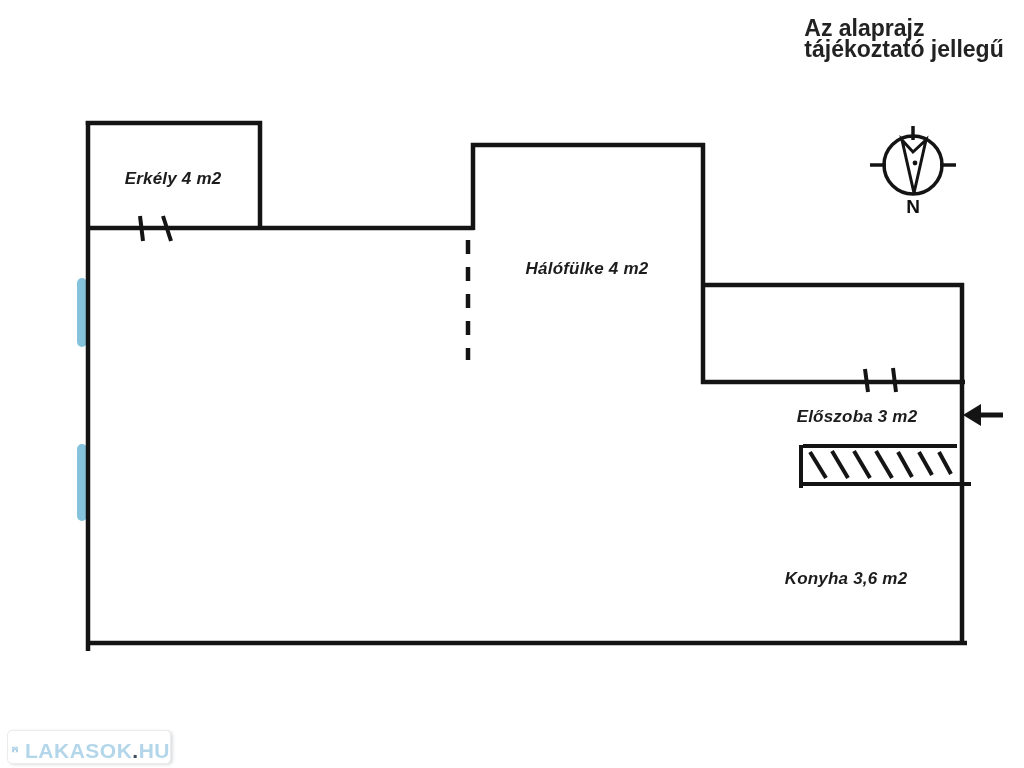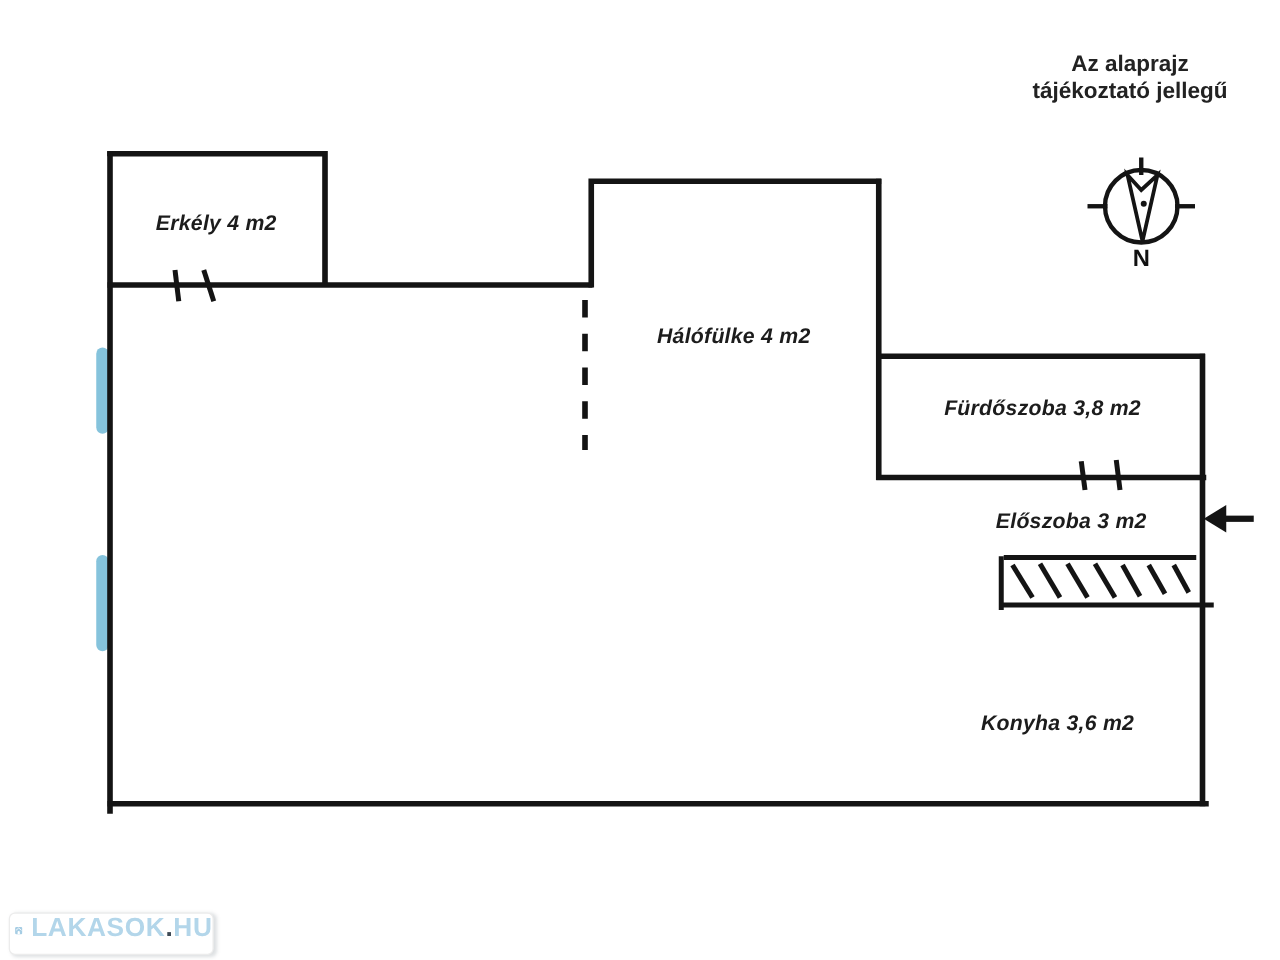--- a/index.html
+++ b/index.html
@@ -9,30 +9,30 @@
   }
   .plan-svg{position:absolute;left:0;top:0;}
   .room-label{
     position:absolute;transform:translate(-50%,-50%);
     font-size:17px;font-weight:700;color:#1c1c1c;
     white-space:nowrap;letter-spacing:0.2px;text-align:center;font-style:italic;
   }
   .room-label .faded{color:#4e4e4e;}
   .room-label .lr-line{line-height:23px;}
   .disclaimer{
-    position:absolute;left:904px;top:41px;transform:translateX(-50%);
-    font-size:18px;font-weight:700;color:#222;text-align:center;
+    position:absolute;left:904px;top:18px;transform:translateX(-50%);
+    font-size:23px;font-weight:700;color:#222;
     line-height:21px;white-space:nowrap;
   }
   .north-label{font:700 19px "Liberation Sans",sans-serif;fill:#111;}
   .logo{
     position:absolute;left:7px;top:730px;width:164px;height:34px;
     background:#ffffff;border:1px solid #ececec;border-radius:5px;
     box-shadow:2px 1px 3px rgba(120,130,140,0.25);
-    display:flex;align-items:flex-start;gap:7px;padding-left:4px;box-sizing:border-box;
+    display:flex;align-items:flex-end;gap:7px;padding-left:4px;box-sizing:border-box;
   }
   .logo-text{
     font-size:21px;font-weight:700;letter-spacing:0.5px;color:#b3d6ea;
     display:flex;align-items:baseline;
   }
   .logo-text .dot{color:#3e4a55;}
 </style>
 </head>
 <body>
 
@@ -97,21 +97,20 @@
 
   <div class="disclaimer">
     <div>Az alaprajz</div>
     <div>tájékoztató jellegű</div>
   </div>
 
   <div class="room-label" style="left:173px;top:179px">Erkély 4 m2</div>
 
   <div class="room-label" style="left:587px;top:269px">Hálófülke 4 m2</div>
 
-  <div class="room-label" style="left:834px;top:327px">Fürdőszoba 3,8 m2</div>
 
   <div class="room-label" style="left:857px;top:417px">Előszoba 3 m2</div>
 
 
   <div class="room-label" style="left:846px;top:579px">Konyha 3,6 m2</div>
 
   <div class="logo">
     <svg width="27" height="27" viewBox="0 0 27 27">
       <rect x="0.5" y="0.5" width="26" height="26" rx="4.5" fill="#a6cde4"></rect>
       <path d="M3.5 12.5 L13.5 4 L23.5 12.5" fill="none" stroke="#ffffff" stroke-width="3" stroke-linejoin="round"></path>

